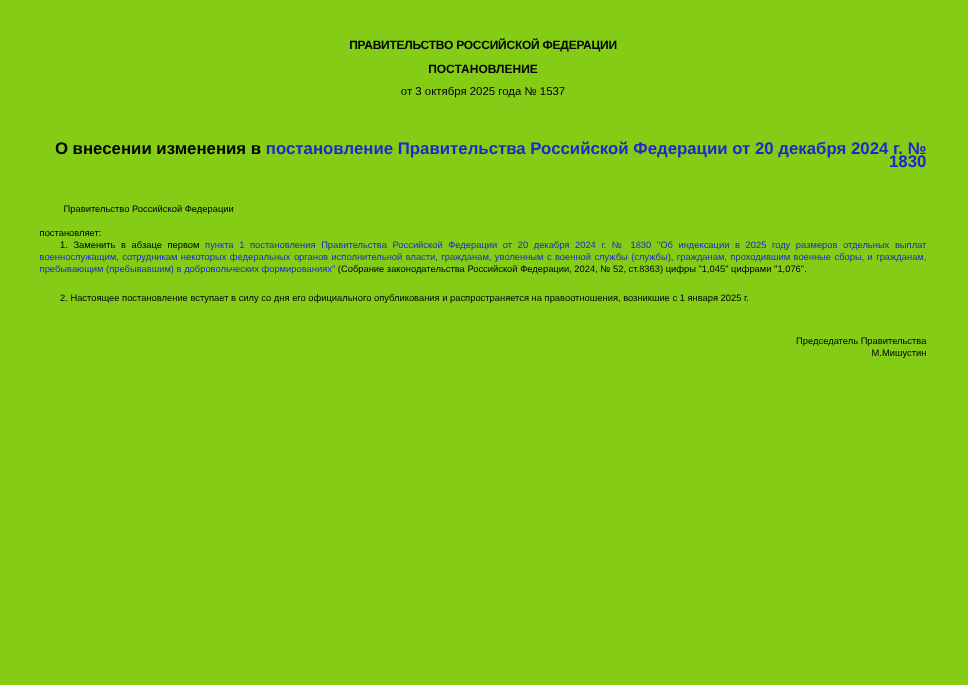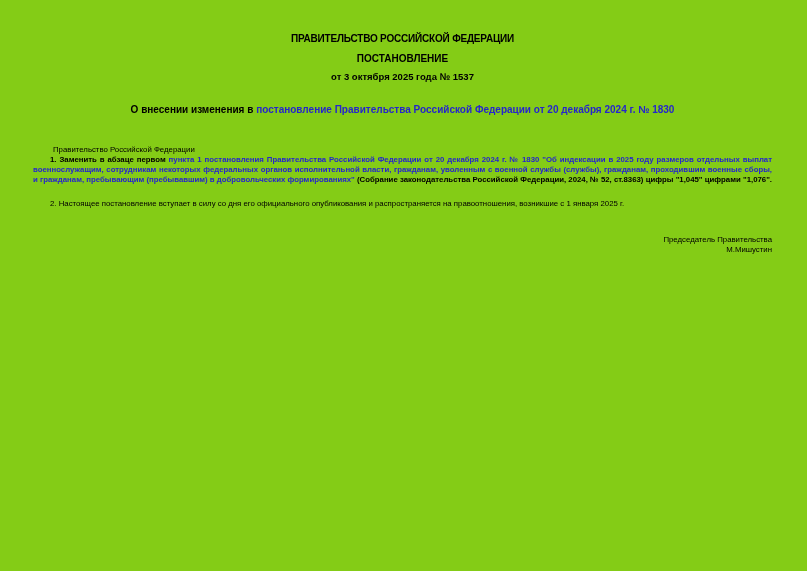--- a/index.html
+++ b/index.html
@@ -30,31 +30,31 @@
   }
   .doc-type {
     text-align: center;
     font-weight: bold;
     font-size: 10px;
     line-height: 11px;
     margin-top: 9px;
   }
   .doc-date {
     text-align: center;
-    font-weight: bold;
+    font-weight: normal;
     font-size: 9.5px;
     line-height: 11px;
     margin-top: 7px;
   }
   .doc-title {
-    text-align: center;
+    text-align: right;
     font-weight: bold;
-    font-size: 10px;
+    font-size: 14px;
     line-height: 11px;
-    margin-top: 22px;
+    margin-top: 36px;
   }
   .link {
     color: var(--link-blue, #2525cd);
     cursor: pointer;
     text-decoration: none;
   }
   .body-text {
     font-size: 7.8px;
     line-height: 10px;
   }
@@ -62,21 +62,20 @@
     margin-top: 30px;
     text-indent: 20px;
   }
   .p-resolve {
     margin-top: 10px;
   }
   .p-num1 {
     margin-top: 0;
     text-indent: 17px;
     text-align: justify;
-    font-weight: bold;
   }
   .p-num2 {
     margin-top: 14px;
     text-indent: 17px;
   }
   .signature {
     margin-top: 26px;
     text-align: right;
     font-size: 7.8px;
     line-height: 10px;
@@ -95,20 +94,21 @@
   <div class="doc-date">от 3 октября 2025 года № 1537</div>
 
   <div class="doc-title">
     <span>О внесении изменения в </span><span class="link">постановление Правительства Российской Федерации от 20 декабря 2024 г. № 1830</span>
   </div>
 
   <div class="body-text">
 
     <p class="p-intro">Правительство Российской Федерации</p>
 
+    <p class="p-resolve">постановляет:</p>
 
     <p class="p-num1">
       <span>1. Заменить в абзаце первом </span><span class="link">пункта 1 постановления Правительства Российской Федерации от 20 декабря 2024 г. № 1830 "Об индексации в 2025 году размеров отдельных выплат военнослужащим, сотрудникам некоторых федеральных органов исполнительной власти, гражданам, уволенным с военной службы (службы), гражданам, проходившим военные сборы, и гражданам, пребывающим (пребывавшим) в добровольческих формированиях"</span><span> (Собрание законодательства Российской Федерации, 2024, № 52, ст.8363) цифры "1,045" цифрами "1,076".</span>
     </p>
 
     <p class="p-num2">2. Настоящее постановление вступает в силу со дня его официального опубликования и распространяется на правоотношения, возникшие с 1 января 2025 г.</p>
 
   </div>
 
   <div class="signature">

